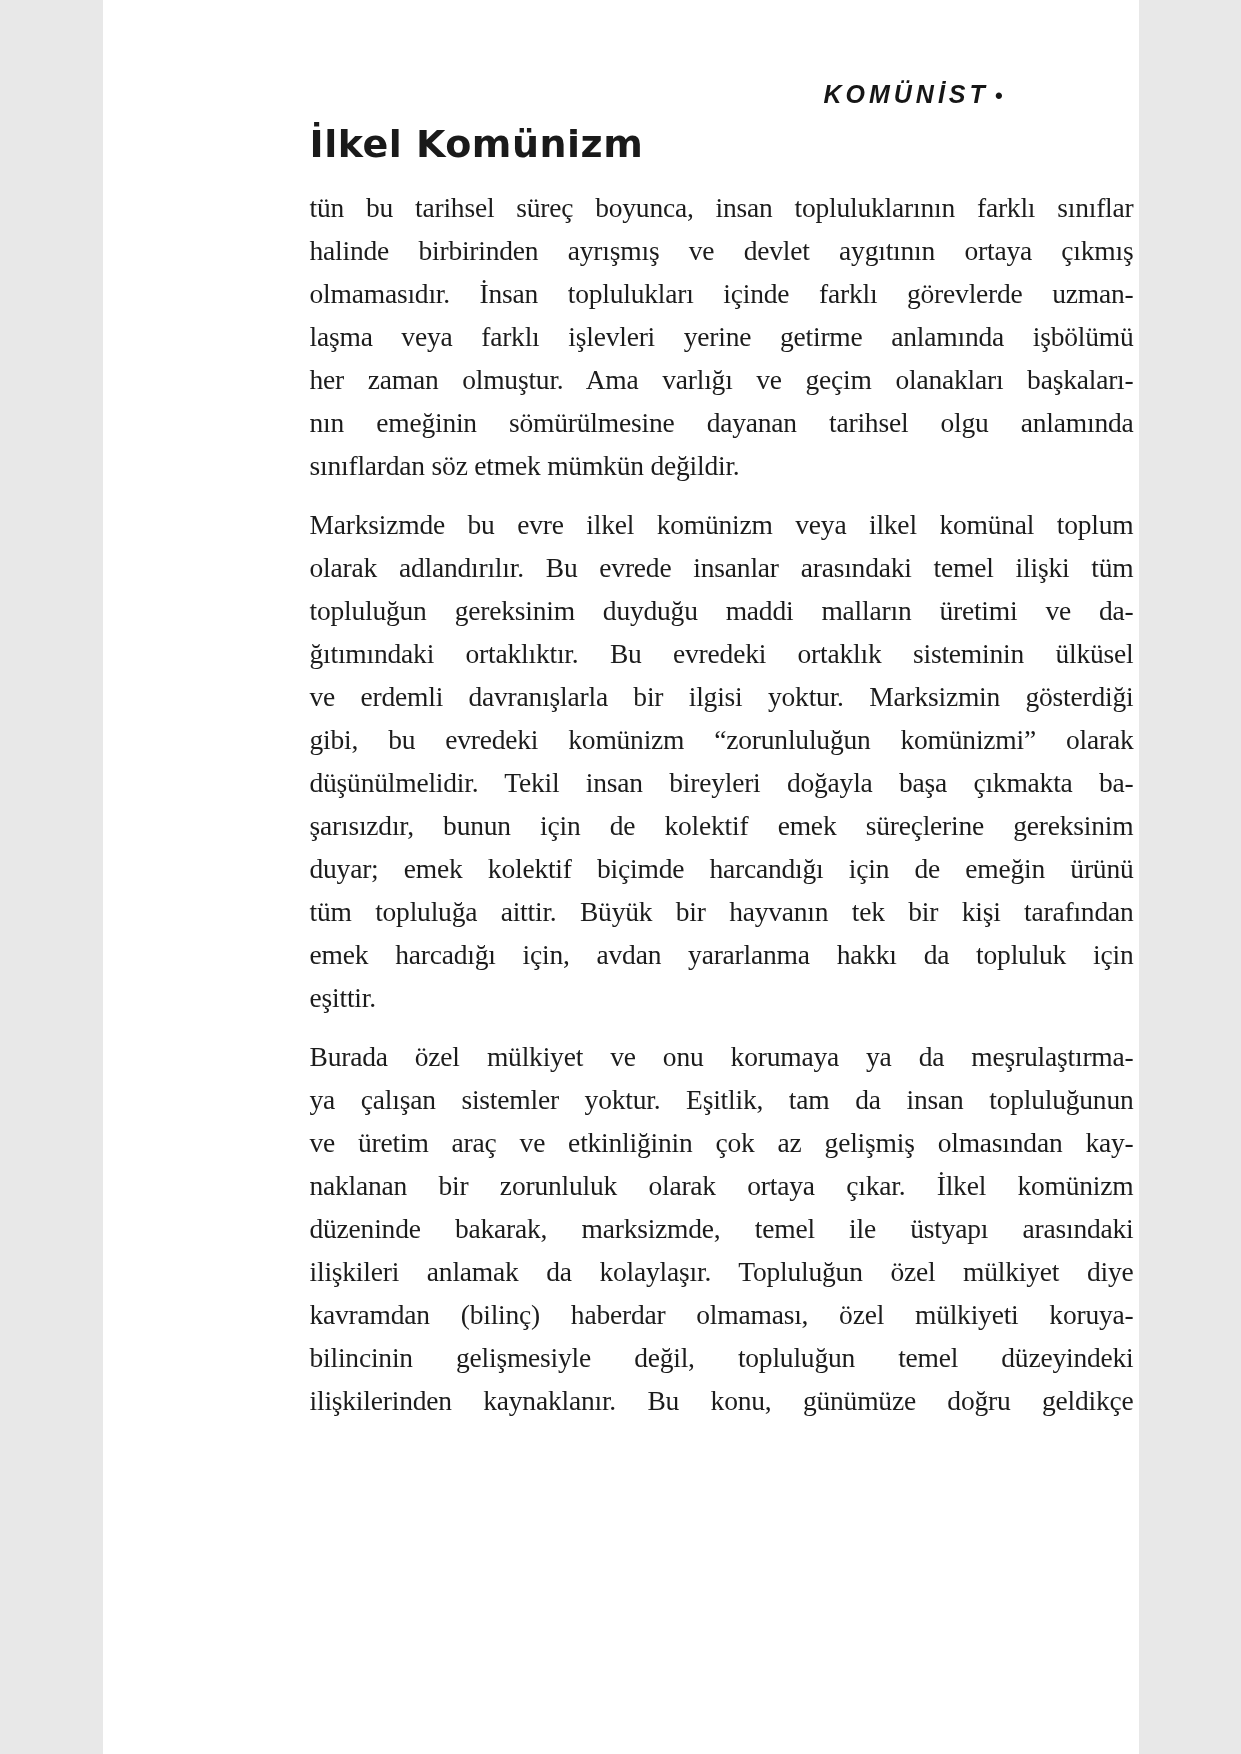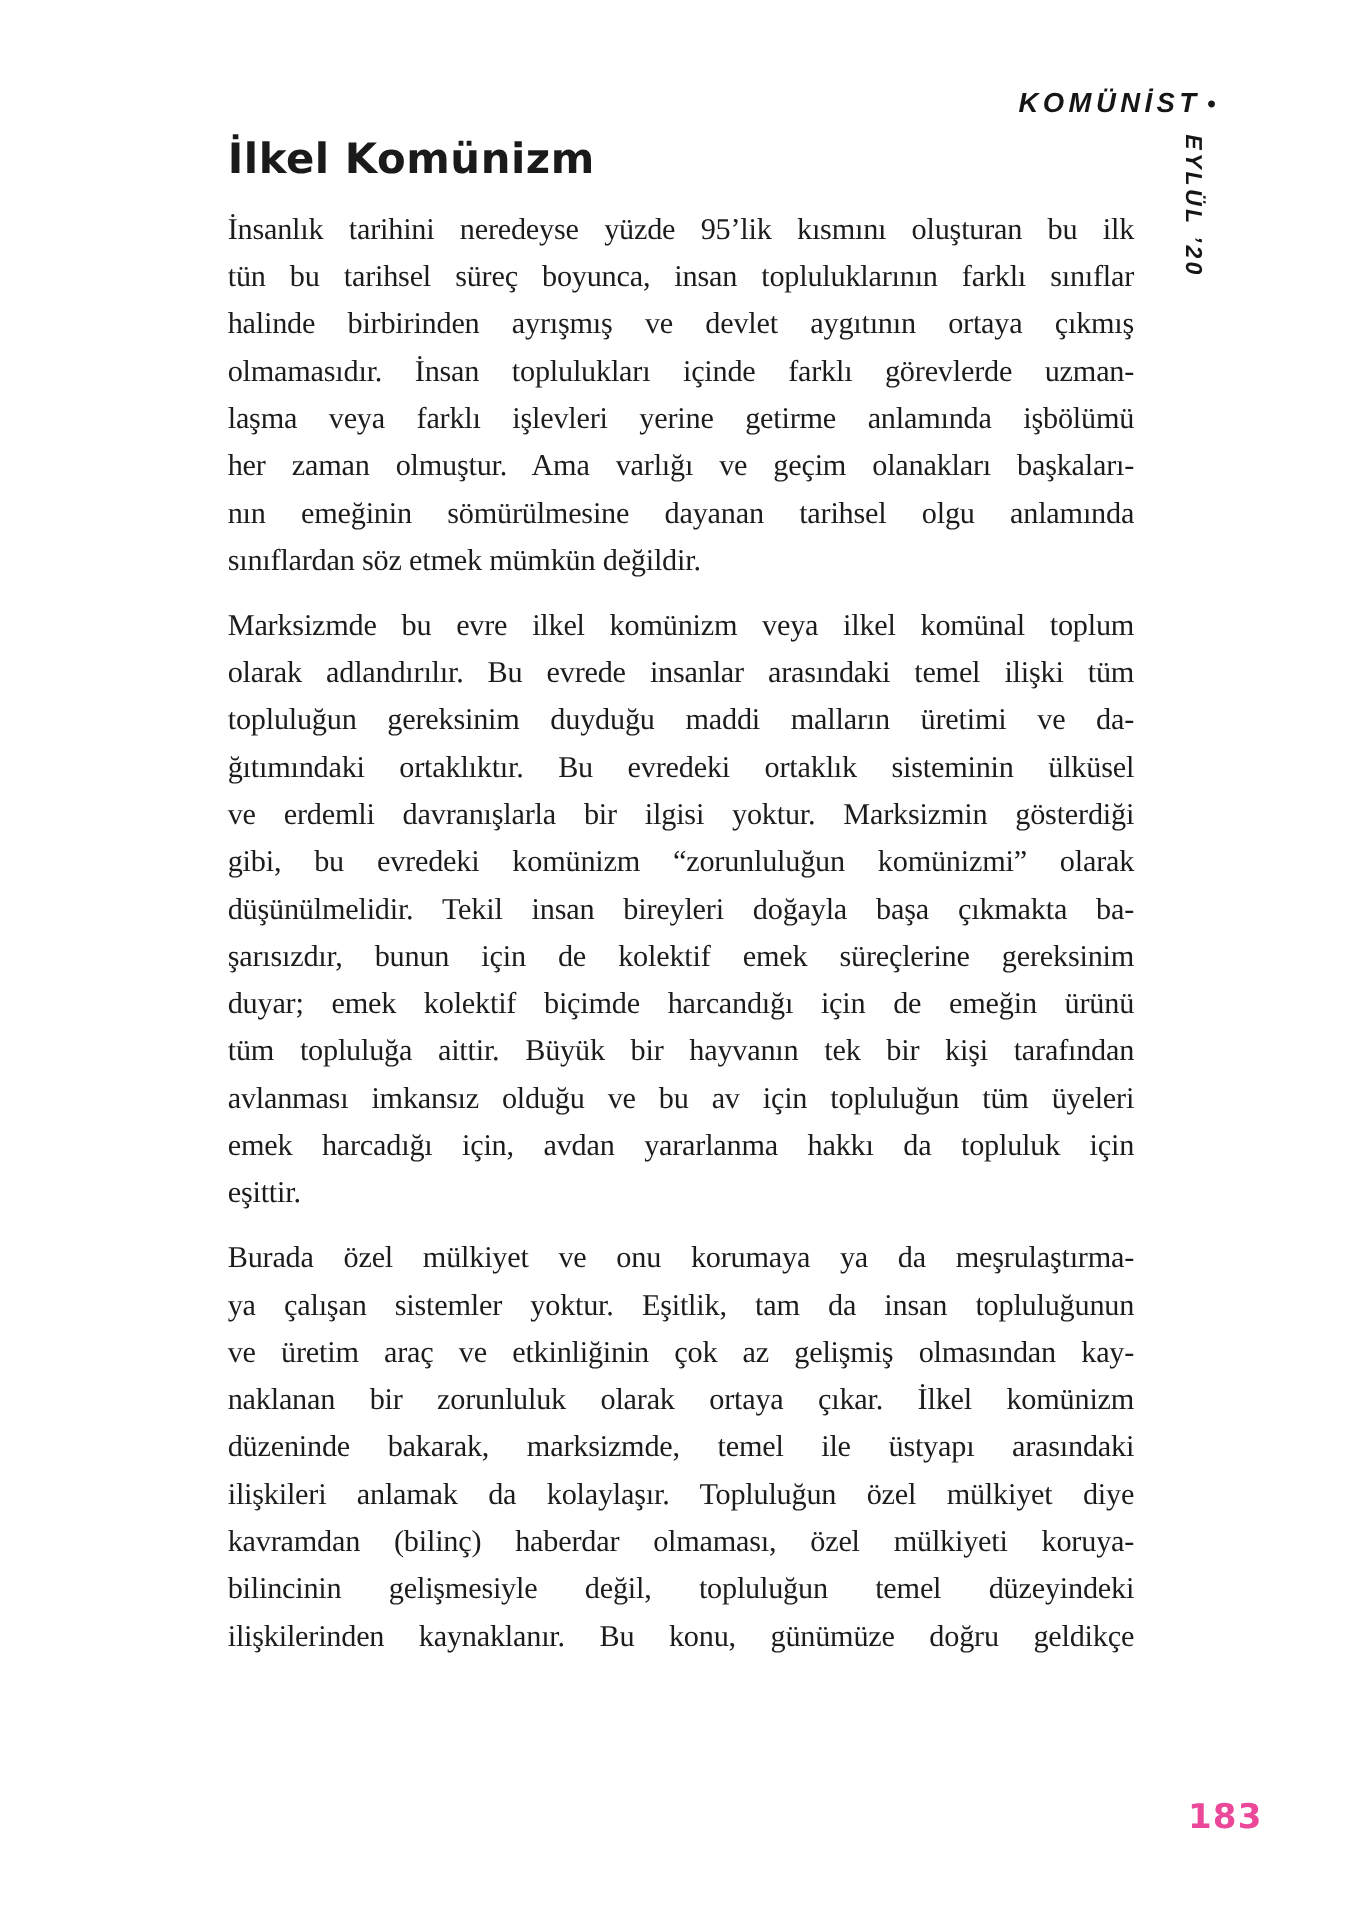--- a/index.html
+++ b/index.html
@@ -2,21 +2,21 @@
 <html><head>
 <meta charset="utf-8">
 <style>
   html, body {
     margin: 0;
     padding: 0;
     background: #e8e8e8;
   }
   .page {
     position: relative;
-    width: 1241px;
+    width: 1036px;
     height: 1754px;
     margin: 0 auto;
     background: #ffffff;
     overflow: hidden;
   }
   .header {
     position: absolute;
     top: 80px;
     right: 136px;
     font-family: "Liberation Sans", sans-serif;
@@ -99,41 +99,39 @@
   <div class="header">
     <span>KOMÜNİST</span><span class="bullet">•</span>
   </div>
 
   <div class="issue">EYLÜL ’20</div>
 
   <h1 class="title">İlkel Komünizm</h1>
 
   <div class="body">
     <div class="para">
-        <div class="line">İnsanlık tarihini neredeyse yüzde 95’lik kısmını oluşturan bu ilk</div>
         <div class="line">tün bu tarihsel süreç boyunca, insan topluluklarının farklı sınıflar</div>
         <div class="line">halinde birbirinden ayrışmış ve devlet aygıtının ortaya çıkmış</div>
         <div class="line">olmamasıdır. İnsan toplulukları içinde farklı görevlerde uzman-</div>
         <div class="line">laşma veya farklı işlevleri yerine getirme anlamında işbölümü</div>
         <div class="line">her zaman olmuştur. Ama varlığı ve geçim olanakları başkaları-</div>
         <div class="line">nın emeğinin sömürülmesine dayanan tarihsel olgu anlamında</div>
         <div class="line last">sınıflardan söz etmek mümkün değildir.</div>
       </div>
     <div class="para">
         <div class="line">Marksizmde bu evre ilkel komünizm veya ilkel komünal toplum</div>
         <div class="line">olarak adlandırılır. Bu evrede insanlar arasındaki temel ilişki tüm</div>
         <div class="line">topluluğun gereksinim duyduğu maddi malların üretimi ve da-</div>
         <div class="line">ğıtımındaki ortaklıktır. Bu evredeki ortaklık sisteminin ülküsel</div>
         <div class="line">ve erdemli davranışlarla bir ilgisi yoktur. Marksizmin gösterdiği</div>
         <div class="line">gibi, bu evredeki komünizm “zorunluluğun komünizmi” olarak</div>
         <div class="line">düşünülmelidir. Tekil insan bireyleri doğayla başa çıkmakta ba-</div>
         <div class="line">şarısızdır, bunun için de kolektif emek süreçlerine gereksinim</div>
         <div class="line">duyar; emek kolektif biçimde harcandığı için de emeğin ürünü</div>
         <div class="line">tüm topluluğa aittir. Büyük bir hayvanın tek bir kişi tarafından</div>
-        <div class="line">avlanması imkansız olduğu ve bu av için topluluğun tüm üyeleri</div>
         <div class="line">emek harcadığı için, avdan yararlanma hakkı da topluluk için</div>
         <div class="line last">eşittir.</div>
       </div>
     <div class="para">
         <div class="line">Burada özel mülkiyet ve onu korumaya ya da meşrulaştırma-</div>
         <div class="line">ya çalışan sistemler yoktur. Eşitlik, tam da insan topluluğunun</div>
         <div class="line">ve üretim araç ve etkinliğinin çok az gelişmiş olmasından kay-</div>
         <div class="line">naklanan bir zorunluluk olarak ortaya çıkar. İlkel komünizm</div>
         <div class="line">düzeninde bakarak, marksizmde, temel ile üstyapı arasındaki</div>
         <div class="line">ilişkileri anlamak da kolaylaşır. Topluluğun özel mülkiyet diye</div>

